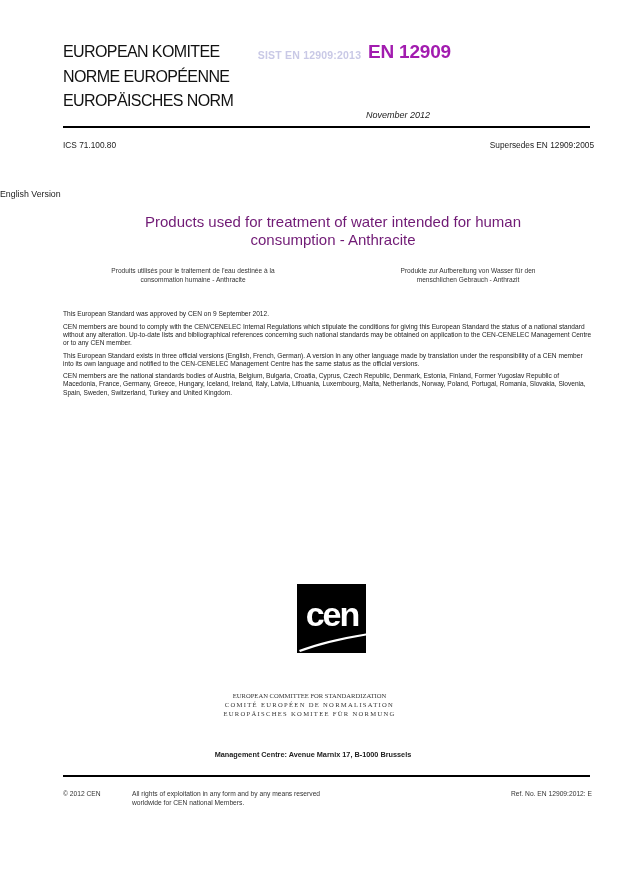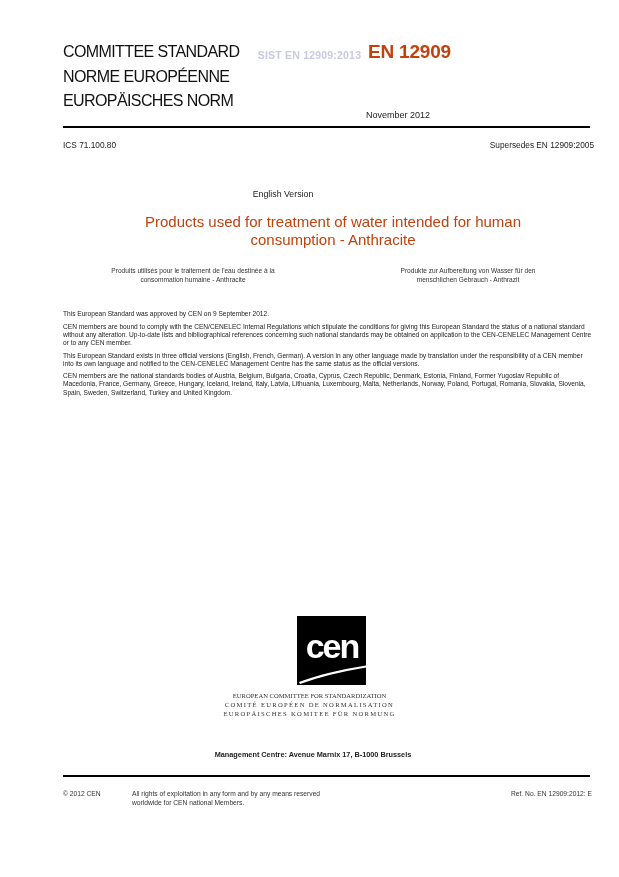--- a/index.html
+++ b/index.html
@@ -3,50 +3,50 @@
 <meta charset="utf-8">
 <style>
   html, body { margin:0; padding:0; background:#ffffff; }
   body { width:619px; height:877px; position:relative; overflow:hidden;
          font-family:"Liberation Sans", sans-serif; color:#1a1a1a; }
   .abs { position:absolute; }
   .watermark { top:1px; left:0; width:619px; text-align:center; font-size:10.5px;
                font-weight:bold; color:#c9c9e6; letter-spacing:0.2px;margin-top:48px; }
   .hdr-left { left:63px; top:40px; font-size:16px; letter-spacing:-0.6px; line-height:24.5px; color:#111; }
   .hdr-left div { height:24.5px; }
-  .en-num { left:368px; top:41px; font-size:19px; font-weight:bold; color:#c2410c; letter-spacing:-0.2px;text-align:right; }
-  .date { left:366px; top:110px; font-size:9px; color:#222; }
+  .en-num { left:368px; top:41px; font-size:19px; font-weight:bold; color:#a21caf; letter-spacing:-0.2px;text-align:right; }
+  .date { left:366px; top:110px; font-size:9px; color:#222;font-style:italic; }
   .rule { height:2px; background:#000; }
   .rule-top { left:63px; top:126px; width:527px; }
   .rule-bottom { left:63px; top:775px; width:527px; }
   .ics { left:63px; top:140px; font-size:8.3px; color:#222; }
   .supersedes { right:25px; top:140px; font-size:8.3px; color:#222; text-align:right; }
-  .eng-version { left:0; width:566px; top:189px; text-align:center; font-size:8.8px; color:#222; }
-  .title { left:100px; width:466px; top:213px; text-align:center; font-size:15px; line-height:18px; color:#c2410c; }
+  .eng-version { left:0; width:566px; top:189px; text-align:left; font-size:8.8px; color:#222; }
+  .title { left:100px; width:466px; top:213px; text-align:center; font-size:15px; line-height:18px; color:#701a75; }
   .sub-fr { left:73px; width:240px; top:266px; text-align:center; font-size:6.6px; line-height:9px; color:#333; }
   .sub-de { left:368px; width:200px; top:266px; text-align:center; font-size:6.6px; line-height:9px; color:#333; }
   .paras { left:63px; top:310px; width:532px; font-size:6.6px; line-height:8.1px; color:#222; }
   .paras p { margin:0 0 4.6px 0; }
-  .logo { left:297px; top:616px; width:69px; height:69px; }
+  .logo { left:297px; top:584px; width:69px; height:69px; }
   .committee { left:0; width:619px; top:691px; text-align:center; font-family:"Liberation Serif", serif;
                color:#333; font-size:6.6px; line-height:9px; }
   .committee .l1 { letter-spacing:0; }
   .committee .l2, .committee .l3 { letter-spacing:1.3px; }
   .mgmt { left:0; width:626px; top:750px; text-align:center; font-size:7.3px; font-weight:bold; color:#222; }
   .copy { left:63px; top:790px; font-size:6.7px; color:#333; }
   .rights { left:132px; top:790px; font-size:6.7px; line-height:8.5px; color:#333; }
   .refno { right:27px; top:790px; font-size:6.7px; color:#333; text-align:right; }
 </style>
 </head>
 <body>
 
 <div class="abs watermark">SIST EN 12909:2013</div>
 
 <div class="abs hdr-left">
-  <div>COMMITTEE STANDARD</div>
+  <div>EUROPEAN KOMITEE</div>
   <div>NORME EUROPÉENNE</div>
   <div>EUROPÄISCHES NORM</div>
 </div>
 
 <div class="abs en-num">EN 12909</div>
 <div class="abs date">November 2012</div>
 
 <div class="abs rule rule-top"></div>
 
 <div class="abs ics">ICS 71.100.80</div>

